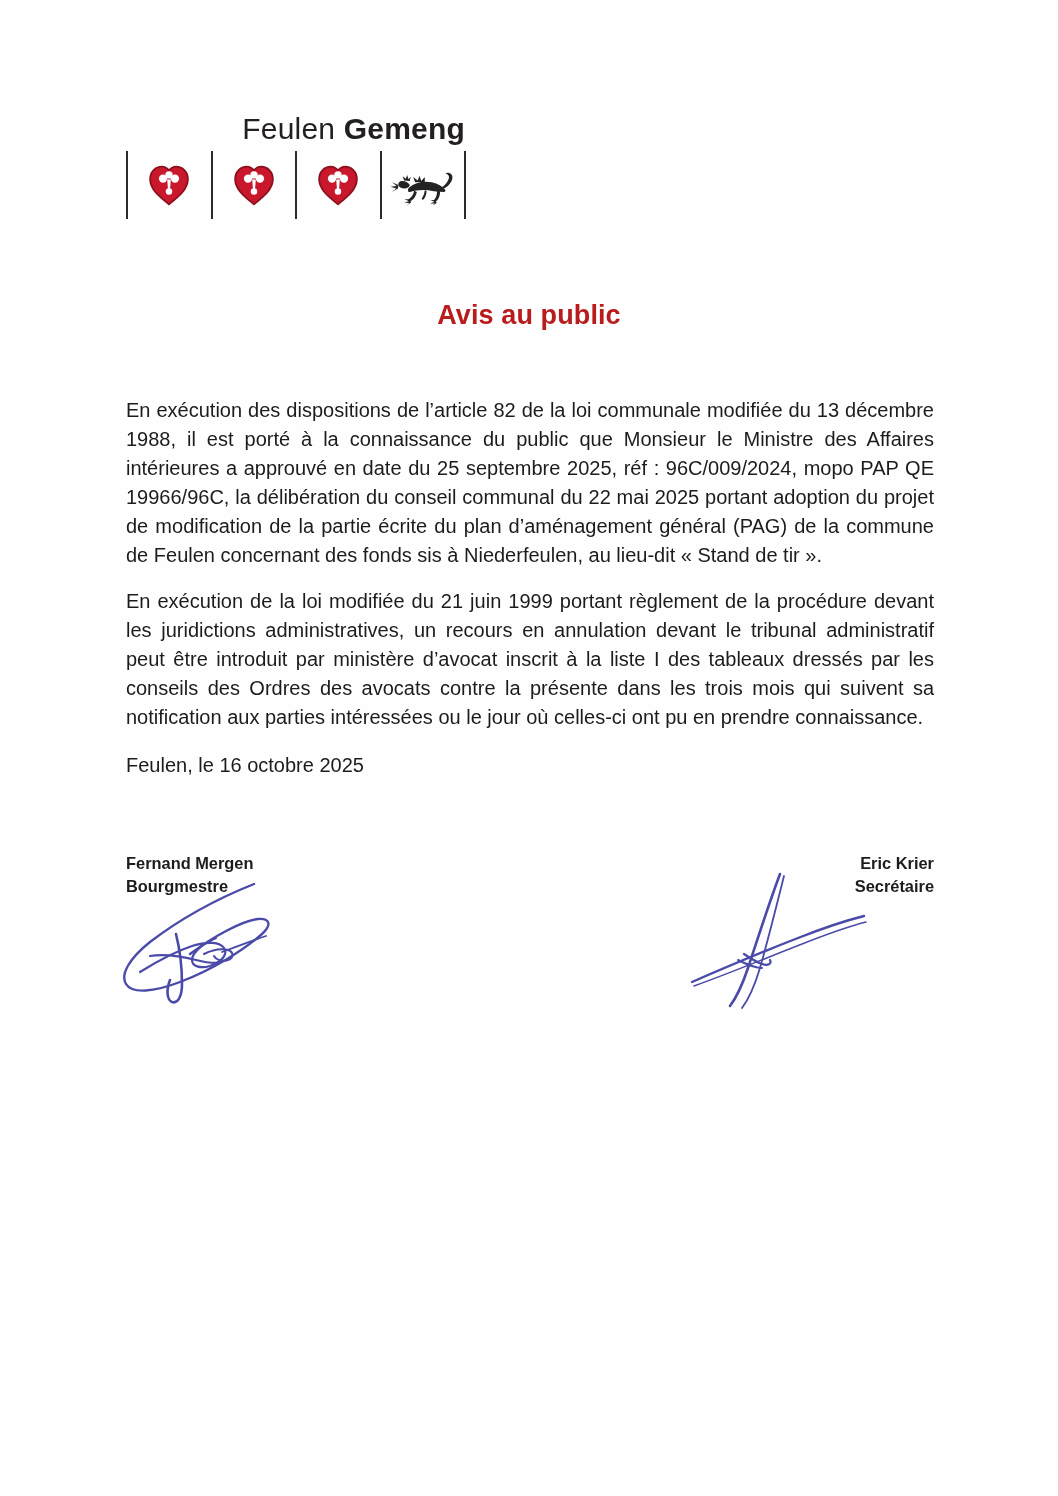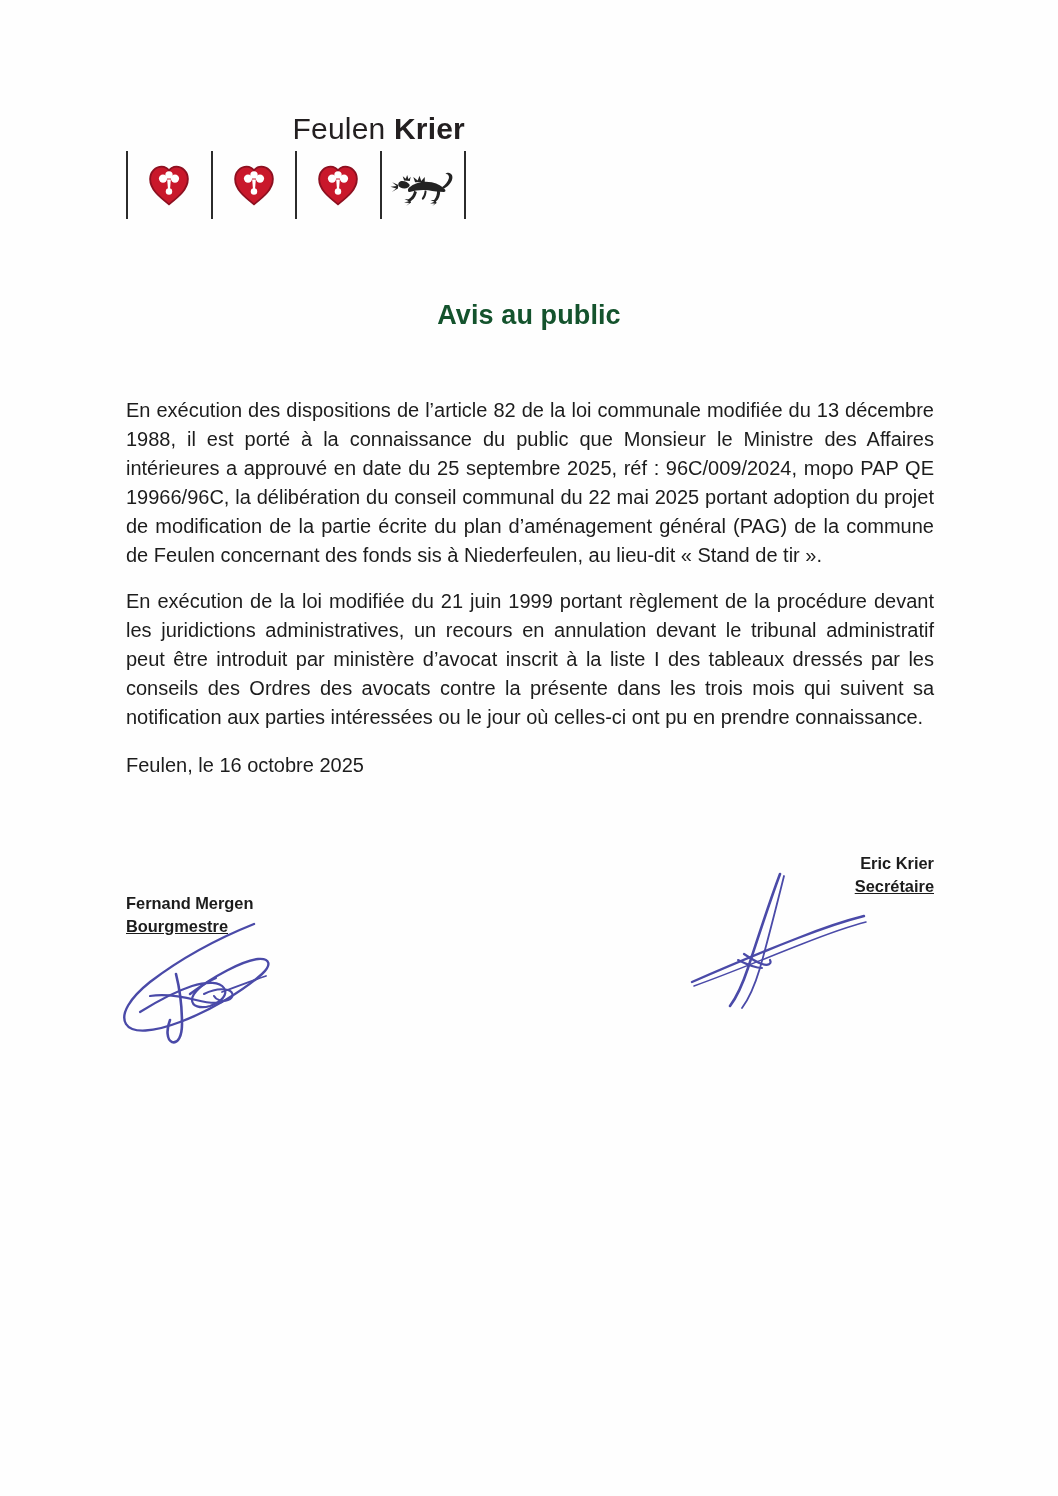--- a/index.html
+++ b/index.html
@@ -68,21 +68,21 @@
 
   
   .doc-title {
     position: absolute;
     left: 0;
     right: 0;
     top: 282px;
     text-align: center;
     font-size: 27px;
     font-weight: bold;
-    color: #14532d;
+    color: #b91c1c;
     letter-spacing: 0.1px;
   }
 
   
   .body-block {
     position: absolute;
     left: 126px;
     top: 396px;
     width: 808px;
   }
@@ -108,35 +108,34 @@
     position: absolute;
     left: 126px;
     top: 852px;
     width: 808px;
     height: 180px;
   }
   .sig-block {
     position: absolute;
     top: 0;
   }
-  .sig-left  { left: 0px;  width: 300px; text-align: left; margin-top: 40px; }
+  .sig-left  { left: 0px;  width: 300px; text-align: left; }
   .sig-right { right: 0px; width: 260px; text-align: right; }
 
   .sig-name {
     font-size: 16.4px;
     line-height: 23px;
     font-weight: 600;
     color: #1c1c1c;
   }
   .sig-role {
     font-size: 16.4px;
     line-height: 23px;
     font-weight: 600;
     color: #1c1c1c;
-    text-decoration: underline;
   }
 
   .sig-mark {
     position: absolute;
     pointer-events: none;
   }
   .sig-mark-left {
     left: -22px;
     top: 18px;
   }
@@ -145,21 +144,21 @@
     top: 16px;
   }
 </style>
 </head>
 <body>
 
 <div class="page">
 
   <div class="letterhead">
     <div class="wordmark">
-      <span class="wm-light">Feulen</span><span>&nbsp;</span><span class="wm-bold">Krier</span>
+      <span class="wm-light">Feulen</span><span>&nbsp;</span><span class="wm-bold">Gemeng</span>
     </div>
 
     <div class="crest">
       <div class="crest-bar"></div>
 
       <div class="crest-cell">
         <svg class="heart-svg" width="46" height="46" viewBox="0 0 100 100">
           <path d="M50 92 C30 76 9 60 9 37 C9 21 21 10 34 10 C42 10 47 14 50 19 C53 14 58 10 66 10 C79 10 91 21 91 37 C91 60 70 76 50 92 Z" fill="#c9182b" stroke="#8d1020" stroke-width="4"></path>
           <circle cx="37" cy="36" r="9" fill="#ffffff"></circle>
           <circle cx="63" cy="36" r="9" fill="#ffffff"></circle>

